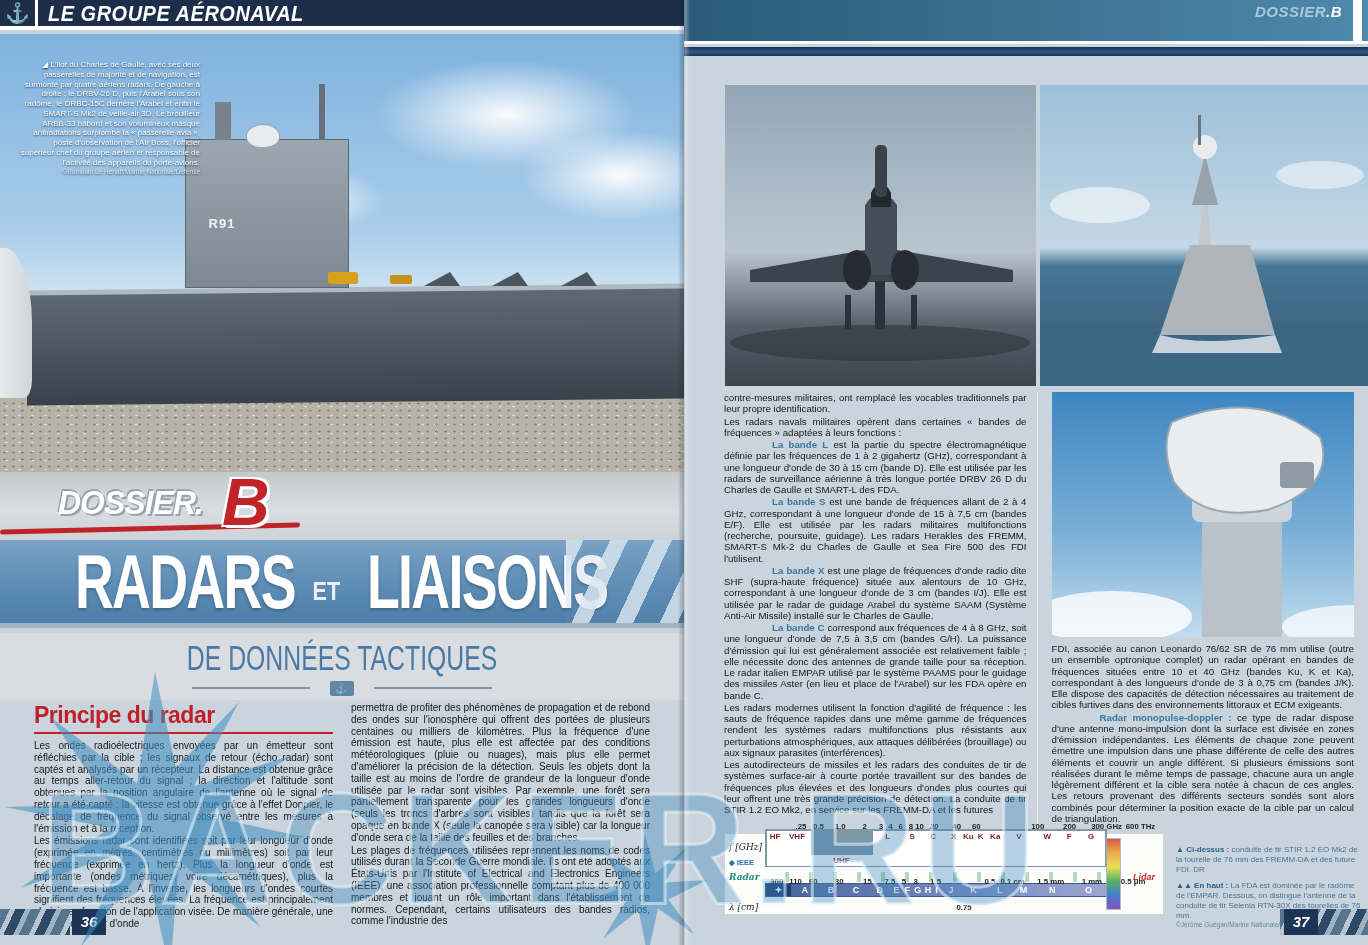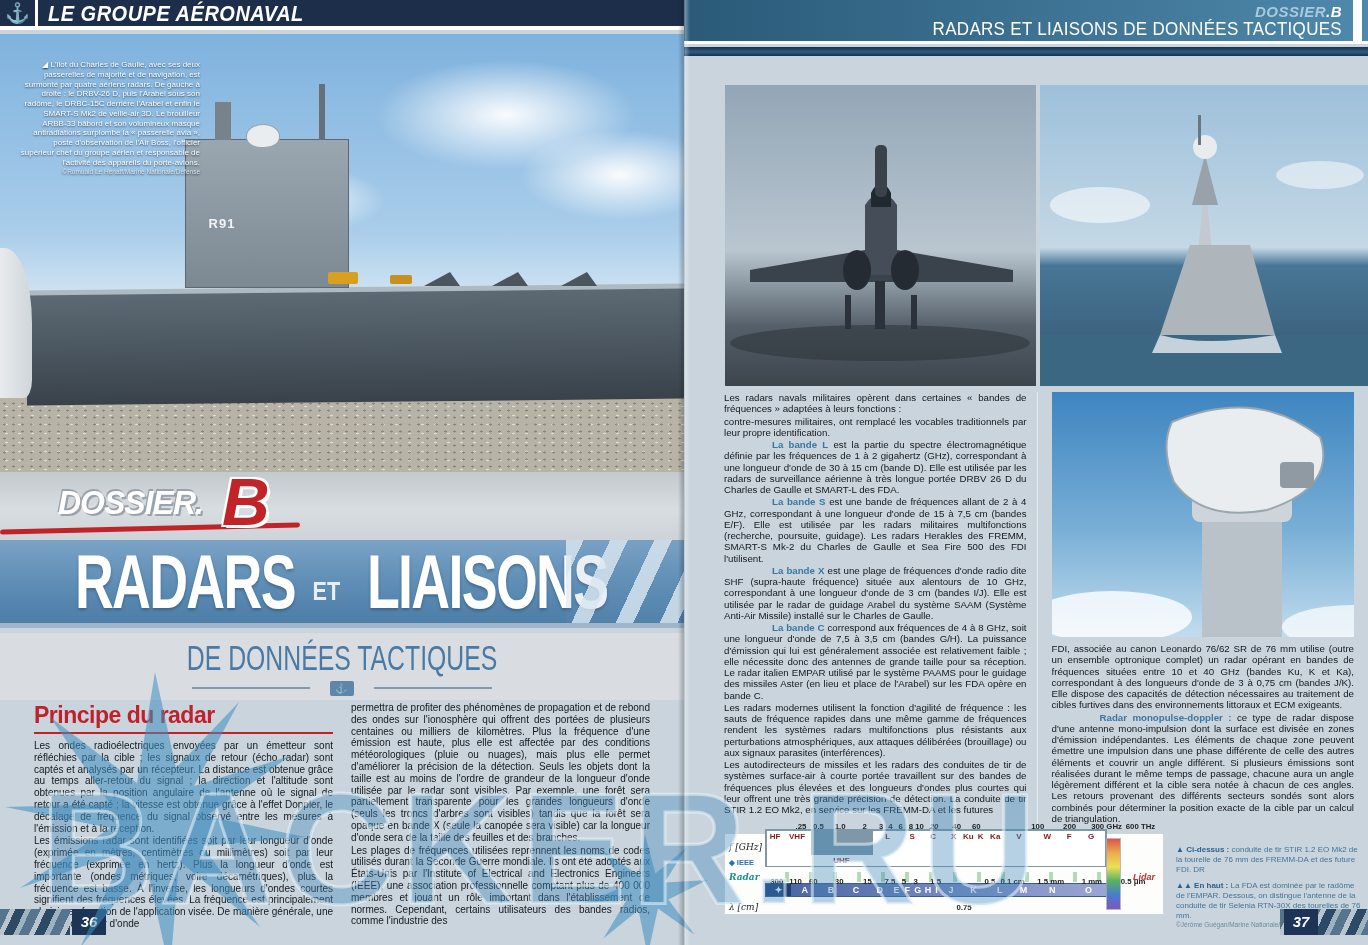--- a/index.html
+++ b/index.html
@@ -211,21 +211,20 @@
       <polygon fill="#3f8fc0" points="50,0 57,32 78,10 63,38 95,28 67,48 100,55 66,58 85,85 58,63 55,100 47,64 25,92 40,60 5,72 35,52 0,45 35,44 15,15 44,37"></polygon>
     </svg>
   </div>
 
   <div class="page page-right">
 
     <header class="hdr-right">
       <div class="hdr-r-line1">
         <span class="dossier-lt">DOSSIER</span><span class="dossier-b">.B</span>
       </div>
-      <div class="hdr-r-line2">RADARS ET LIAISONS DE DONNÉES TACTIQUES</div>
       <div class="hdr-r-endbar"></div>
     </header>
     <div class="hdr-r-strip"></div>
 
     <div class="photo ph-rafale">
       <svg class="ph-svg" viewBox="0 0 311 301">
         <ellipse cx="155" cy="258" rx="150" ry="18" fill="#2e353c" opacity=".6"></ellipse>
         <path d="M25 185 L140 165 L140 145 L172 145 L172 165 L288 185 L288 197 L25 197 Z" fill="#3a424b"></path>
         <path d="M140 120 Q156 96 172 120 L172 190 L140 190 Z" fill="#454e58"></path>
         <path d="M146 108 Q156 88 166 108 L166 122 L146 122 Z" fill="#202830"></path>
@@ -247,22 +246,22 @@
         <rect x="158" y="30" width="3" height="30" fill="#6c767e"></rect>
         <path d="M0 250 L328 250 L328 301 L0 301 Z" fill="#3c6783"></path>
         <path d="M120 250 Q165 262 235 250 L242 268 L112 268 Z" fill="#e7eef3" opacity=".8"></path>
         <ellipse cx="60" cy="120" rx="50" ry="18" fill="#ffffff" opacity=".55"></ellipse>
         <ellipse cx="280" cy="90" rx="44" ry="14" fill="#ffffff" opacity=".5"></ellipse>
       </svg>
     </div>
 
     <div class="rp-body">
       <div class="col rp-col1">
+        <p><span>contre-mesures militaires, ont remplacé les vocables traditionnels par leur propre identification.</span></p>
         <p><span>Les radars navals militaires opèrent dans certaines « bandes de fréquences » adaptées à leurs fonctions :</span></p>
-        <p><span>contre-mesures militaires, ont remplacé les vocables traditionnels par leur propre identification.</span></p>
         <p><b class="lead">La bande L</b><span> est la partie du spectre électromagnétique définie par les fréquences de 1 à 2 gigahertz (GHz), correspondant à une longueur d'onde de 30 à 15 cm (bande D). Elle est utilisée par les radars de surveillance aérienne à très longue portée DRBV 26 D du Charles de Gaulle et SMART-L des FDA.</span></p>
         <p><b class="lead">La bande S</b><span> est une bande de fréquences allant de 2 à 4 GHz, correspondant à une longueur d'onde de 15 à 7,5 cm (bandes E/F). Elle est utilisée par les radars militaires multifonctions (recherche, poursuite, guidage). Les radars Herakles des FREMM, SMART-S Mk-2 du Charles de Gaulle et Sea Fire 500 des FDI l'utilisent.</span></p>
         <p><b class="lead">La bande X</b><span> est une plage de fréquences d'onde radio dite SHF (supra-haute fréquence) située aux alentours de 10 GHz, correspondant à une longueur d'onde de 3 cm (bandes I/J). Elle est utilisée par le radar de guidage Arabel du système SAAM (Système Anti-Air Missile) installé sur le Charles de Gaulle.</span></p>
         <p><b class="lead">La bande C</b><span> correspond aux fréquences de 4 à 8 GHz, soit une longueur d'onde de 7,5 à 3,5 cm (bandes G/H). La puissance d'émission qui lui est généralement associée est relativement faible ; elle nécessite donc des antennes de grande taille pour sa réception. Le radar italien EMPAR utilisé par le système PAAMS pour le guidage des missiles Aster (en lieu et place de l'Arabel) sur les FDA opère en bande C.</span></p>
         <p><span>Les radars modernes utilisent la fonction d'agilité de fréquence : les sauts de fréquence rapides dans une même gamme de fréquences rendent les systèmes radars multifonctions plus résistants aux perturbations atmosphériques, aux attaques délibérées (brouillage) ou aux signaux parasites (interférences).</span></p>
         <p><span>Les autodirecteurs de missiles et les radars des conduites de tir de systèmes surface-air à courte portée travaillent sur des bandes de fréquences plus élevées et des longueurs d'ondes plus courtes qui leur offrent une très grande précision de détection. La conduite de tir STIR 1.2 EO Mk2, en service sur les FREMM-DA et les futures</span></p>
       </div>
       <div class="col rp-col2">
         <div class="photo ph-stir" style="position:relative;left:0;top:0;margin-bottom:6px;">
           <svg class="ph-svg" viewBox="0 0 328 245">

